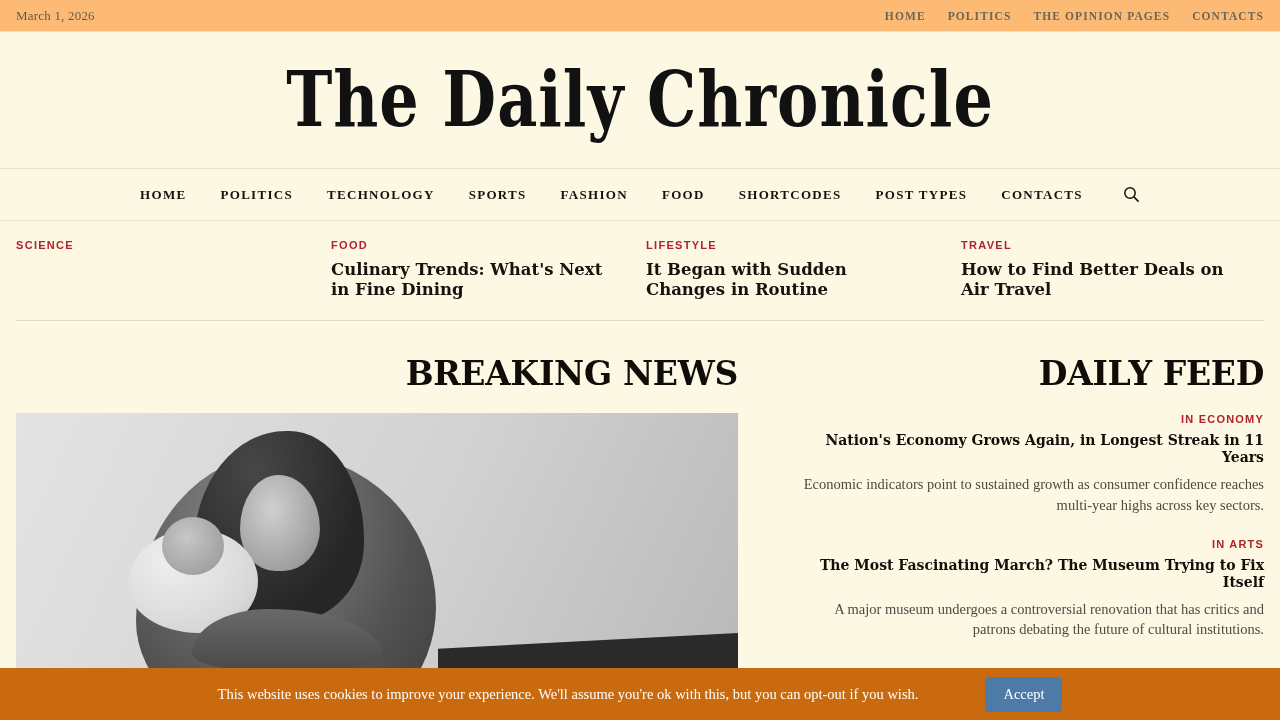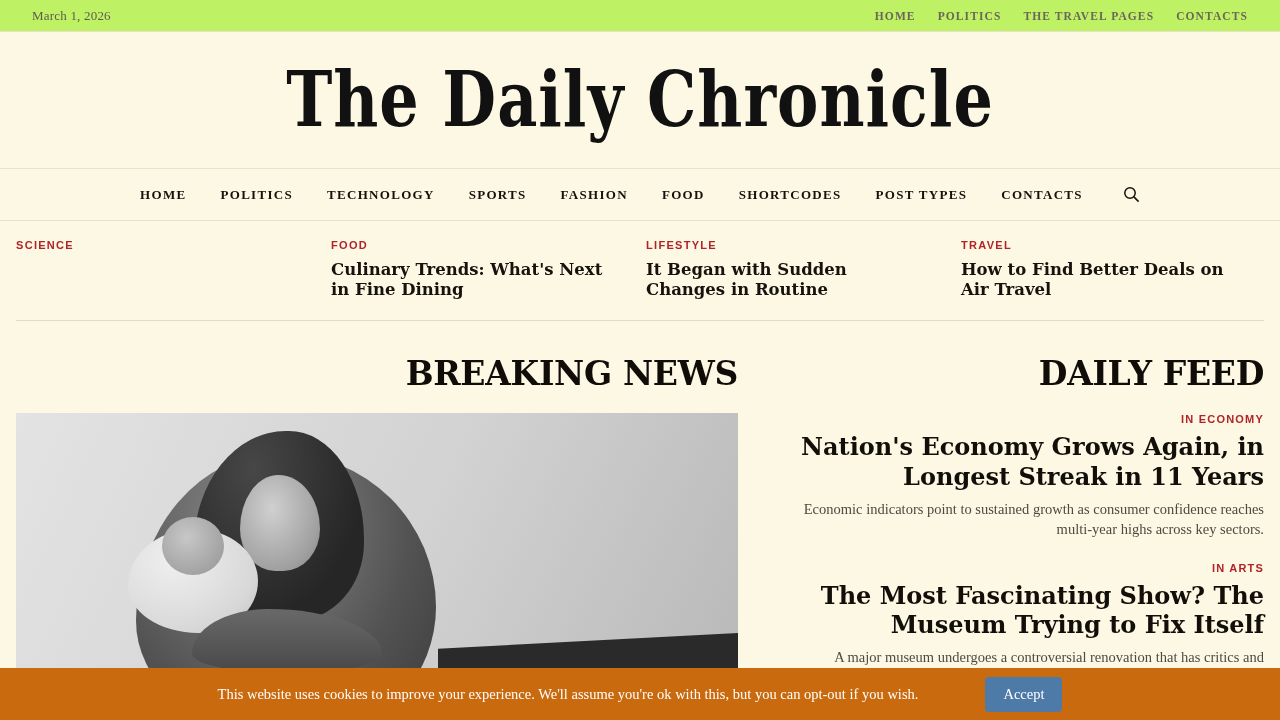--- a/index.html
+++ b/index.html
@@ -12,23 +12,23 @@
     font-family: "Liberation Serif", serif;
     color: #1a1a1a;
   }
 
   
   .topbar {
     height: 32px;
     display: flex;
     align-items: center;
     justify-content: space-between;
-    padding: 0 32px;
+    padding: 0 16px;
     border-bottom: 1px solid #e8e2c8;
-    background: #bef264;
+    background: #fdba74;
   }
   .topbar-date {
     font-size: 13px;
     color: #5f5c4e;
     font-family: "Liberation Serif", serif;
     letter-spacing: 0.2px;
   }
   .topbar-nav {
     display: flex;
     gap: 22px;
@@ -206,21 +206,21 @@
   .feed-cat {
     font-family: "Liberation Sans", sans-serif;
     font-size: 11px;
     font-weight: 700;
     letter-spacing: 1.2px;
     color: #b0232a;
     margin-bottom: 7px;
   }
   .feed-head {
     font-family: "DejaVu Serif", serif;
-    font-size: 24px;
+    font-size: 14px;
     font-weight: 700;
     line-height: 1.22;
     color: #120f0a;
     margin-bottom: 8px;
   }
   .feed-desc {
     font-family: "Liberation Serif", serif;
     font-size: 14.5px;
     line-height: 1.42;
     color: #4c4a43;
@@ -257,21 +257,21 @@
   }
 </style>
 </head>
 <body>
 
 <div class="topbar">
   <div class="topbar-date">March 1, 2026</div>
   <div class="topbar-nav">
     <a href="#">HOME</a>
     <a href="#">POLITICS</a>
-    <a href="#">THE TRAVEL PAGES</a>
+    <a href="#">THE OPINION PAGES</a>
     <a href="#">CONTACTS</a>
   </div>
 </div>
 
 <div class="masthead">
   <div class="masthead-title">The Daily Chronicle</div>
 </div>
 
 <div class="mainnav">
   <a href="#">HOME</a>
@@ -330,21 +330,21 @@
     <div class="section-title">DAILY FEED</div>
 
     <div class="feed-item">
       <div class="feed-cat">IN ECONOMY</div>
       <div class="feed-head">Nation's Economy Grows Again, in Longest Streak in 11 Years</div>
       <div class="feed-desc">Economic indicators point to sustained growth as consumer confidence reaches multi-year highs across key sectors.</div>
     </div>
 
     <div class="feed-item">
       <div class="feed-cat">IN ARTS</div>
-      <div class="feed-head">The Most Fascinating Show? The Museum Trying to Fix Itself</div>
+      <div class="feed-head">The Most Fascinating March? The Museum Trying to Fix Itself</div>
       <div class="feed-desc">A major museum undergoes a controversial renovation that has critics and patrons debating the future of cultural institutions.</div>
     </div>
   </div>
 
 </div>
 
 <div class="cookiebar">
   <div class="cookie-text">This website uses cookies to improve your experience. We'll assume you're ok with this, but you can opt-out if you wish.</div>
   <button class="cookie-btn">Accept</button>
 </div>

